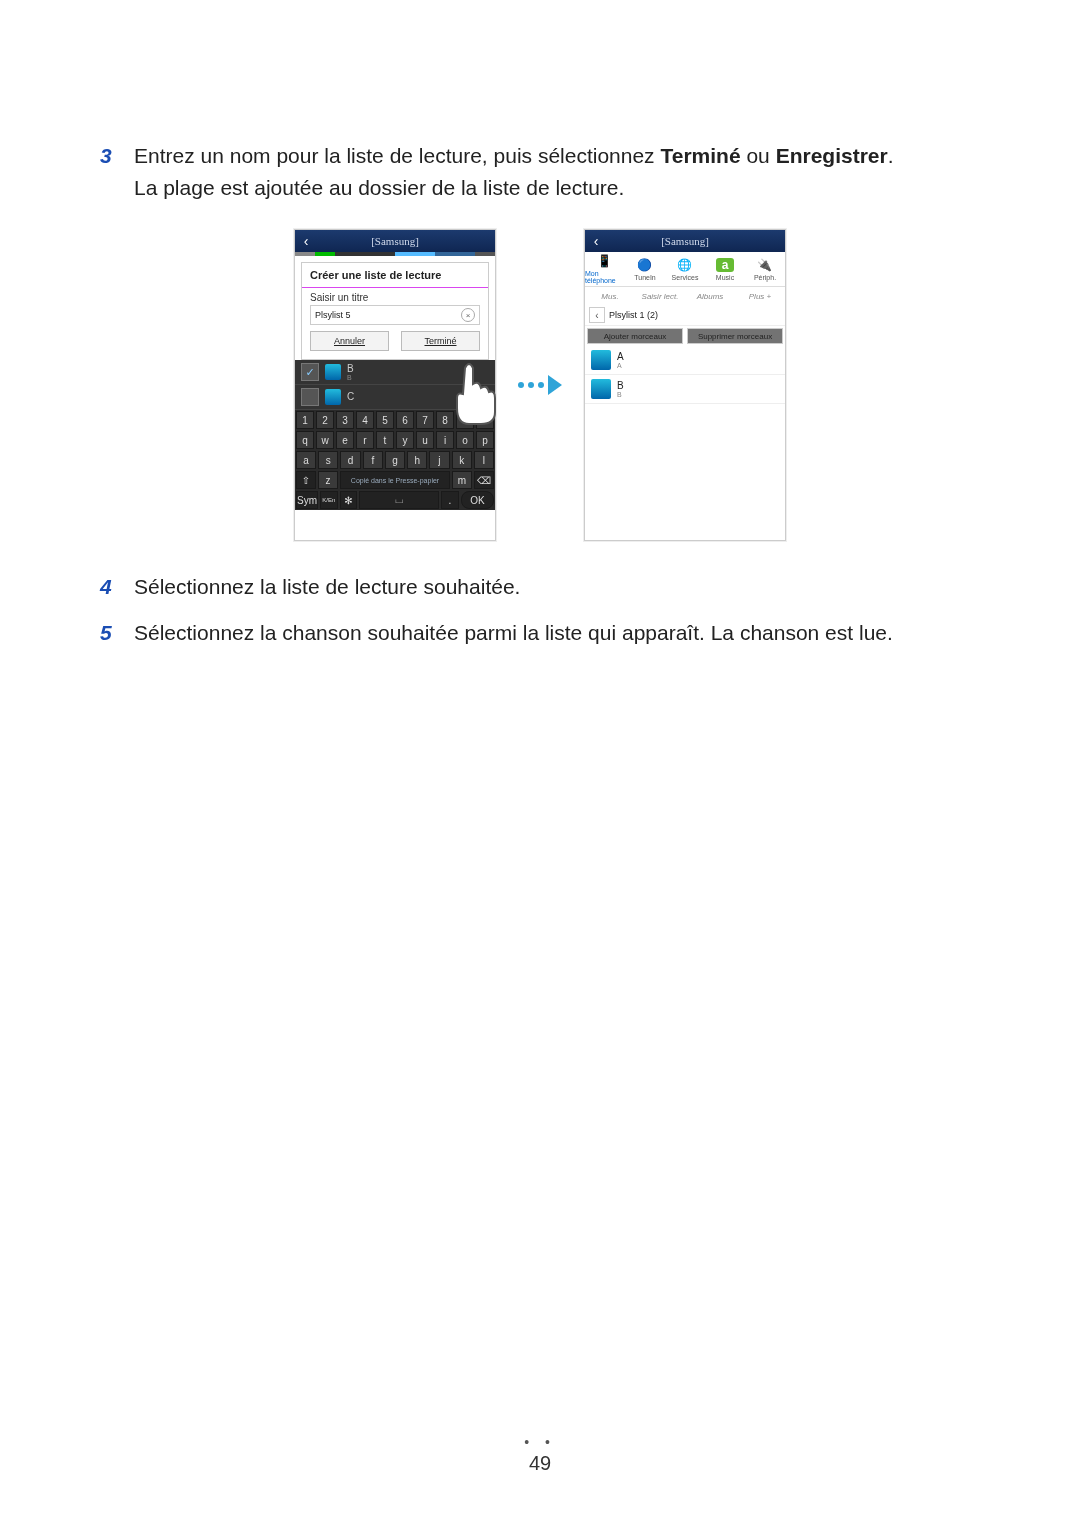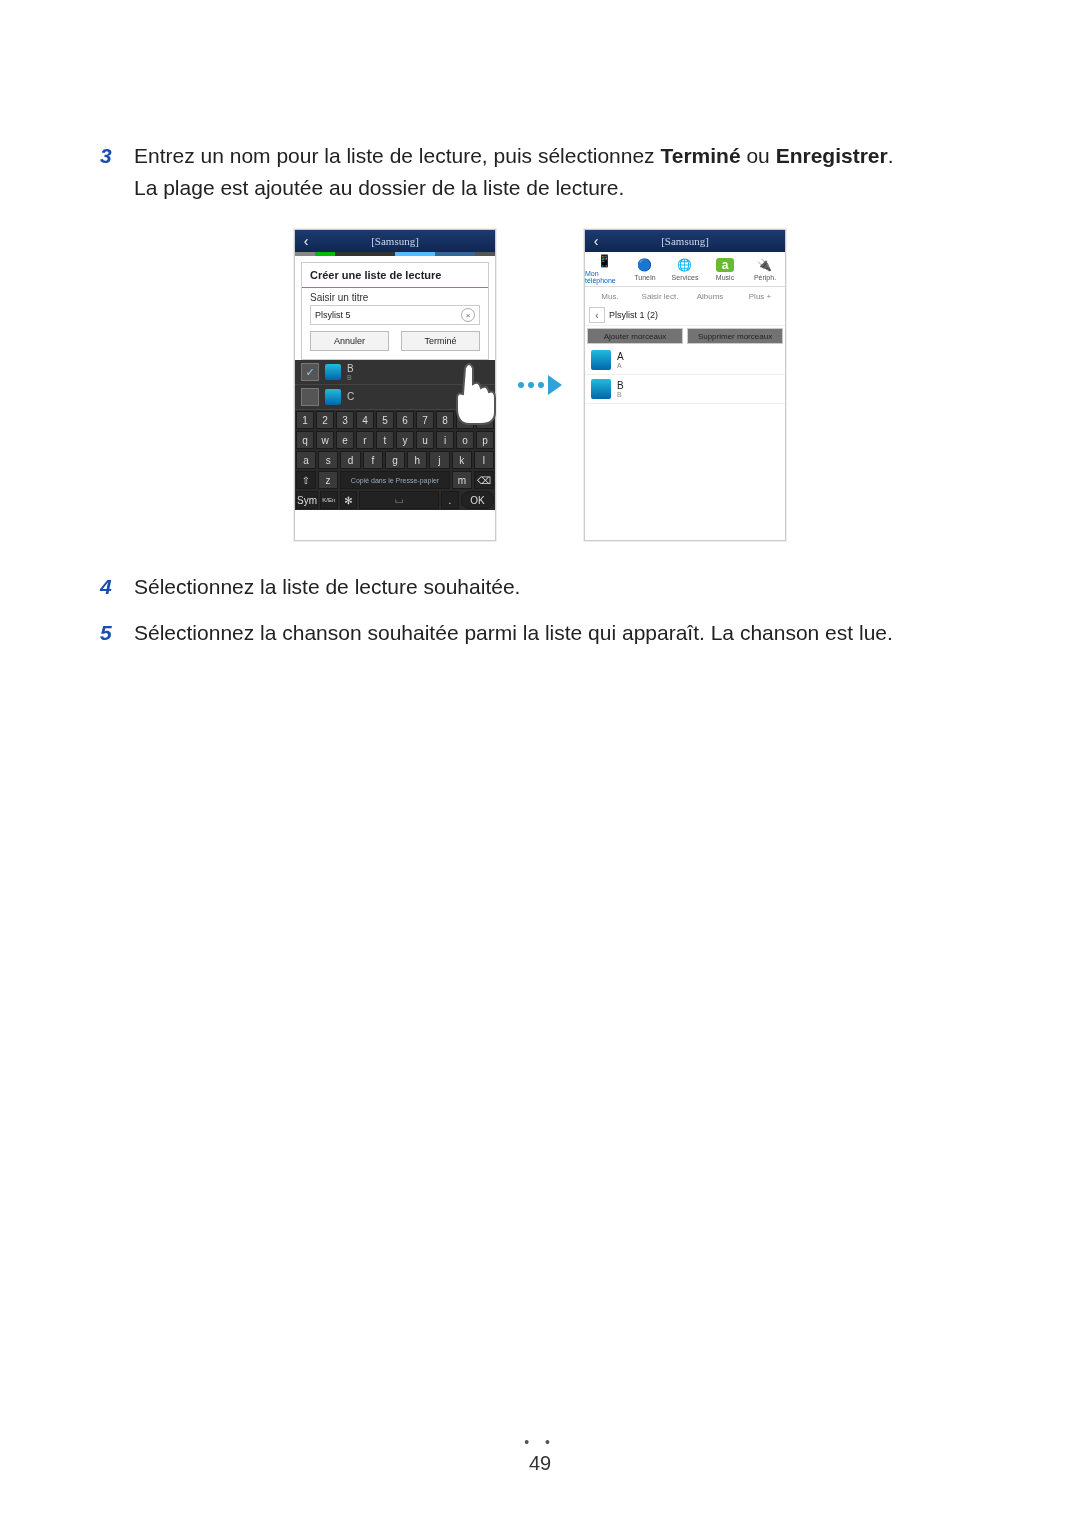--- a/index.html
+++ b/index.html
@@ -19,21 +19,21 @@
   .titlebar{height:22px;background:linear-gradient(#1c3a6e,#0f2652);display:flex;align-items:center;color:#cfd8ea;font-size:11px;position:relative;}
   .back{width:22px;height:22px;display:flex;align-items:center;justify-content:center;color:#fff;font-size:14px;}
   .tb-label{position:absolute;left:0;right:0;text-align:center;font-family:Liberation Serif, serif;}
   
   .colorstrip{height:4px;background:linear-gradient(90deg,#888 10%,#0b0 10% 20%,#333 20% 50%,#5bf 50% 70%,#369 70% 90%,#555 90%);}
   .modal{margin:6px 6px 0 6px;background:#fff;border:1px solid #ccc;font-size:10px;}
   .modal-title{padding:6px 8px;font-weight:bold;font-size:11px;border-bottom:1px solid #d946ef;}
   .modal-label{padding:4px 8px 2px 8px;color:#333;font-size:10px;}
   .modal-input{margin:0 8px 6px 8px;border:1px solid #ccc;height:18px;display:flex;align-items:center;justify-content:space-between;padding:0 4px;font-size:9px;}
   .clear-x{width:12px;height:12px;border:1px solid #aaa;border-radius:50%;display:flex;align-items:center;justify-content:center;font-size:8px;color:#666;}
-  .modal-btns{display:flex;gap:12px;padding:0 8px 8px 8px;}
+  .modal-btns{display:flex;gap:12px;padding:0 8px 8px 8px;text-decoration:underline;}
   .mbtn{flex:1;border:1px solid #bbb;background:#f3f3f3;height:18px;display:flex;align-items:center;justify-content:center;font-size:9px;}
   .dimrows{background:#333;}
   .drow{height:24px;display:flex;align-items:center;padding-left:6px;border-bottom:1px solid #444;}
   .drow .chk{width:16px;height:16px;background:#555;border:1px solid #777;margin-right:6px;display:flex;align-items:center;justify-content:center;color:#8cf;font-size:11px;}
   .drow .thumb{width:16px;height:16px;background:linear-gradient(#2bd,#06a);margin-right:6px;border-radius:2px;}
   .drow .txt{color:#ccc;font-size:10px;line-height:1;}
   .drow .txt .s{font-size:7px;color:#888;display:block;}
   .kb{background:#2a2a2a;}
   .kbr{display:flex;height:20px;}
   .kbr span{flex:1;display:flex;align-items:center;justify-content:center;color:#ddd;font-size:10px;border:1px solid #1a1a1a;background:#3a3a3a;margin:1px;}
@@ -43,21 +43,21 @@
   .kbr .space{flex:5;}
   
   .finger{position:absolute;left:150px;top:128px;pointer-events:none;}
   .finger svg{width:60px;height:70px;}
   
   .srcrow{display:flex;height:34px;border-bottom:1px solid #ddd;}
   .src{flex:1;display:flex;flex-direction:column;align-items:center;justify-content:center;font-size:7px;color:#555;}
   .src .ic{width:18px;height:14px;margin-bottom:2px;display:flex;align-items:center;justify-content:center;font-size:12px;}
   .src.sel{color:#06c;}
   .tabrow{display:flex;height:18px;font-size:8px;color:#888;}
-  .tabrow div{flex:1;display:flex;align-items:center;justify-content:center;}
+  .tabrow div{flex:1;display:flex;align-items:center;justify-content:center;font-style:italic;}
   .crumb{height:20px;display:flex;align-items:center;font-size:9px;padding-left:4px;border-bottom:1px solid #eee;}
   .crumb .cbk{width:14px;height:14px;border:1px solid #ccc;display:flex;align-items:center;justify-content:center;margin-right:4px;font-size:10px;color:#555;}
   .actrow{display:flex;height:20px;font-size:8px;}
   .actrow div{flex:1;border:1px solid #ccc;margin:2px;background:#737373;display:flex;align-items:center;justify-content:center;}
   .songrow{height:28px;display:flex;align-items:center;padding-left:6px;border-bottom:1px solid #eee;font-size:10px;}
   .songrow .th{width:20px;height:20px;background:linear-gradient(#2bd,#06a);margin-right:6px;border-radius:2px;}
   .songrow .sub{font-size:7px;color:#888;display:block;}
   
   .footer{position:absolute;bottom:52px;left:0;right:0;text-align:center;font-size:20px;color:#333;}
   .footer .dots{letter-spacing:6px;font-size:14px;color:#555;display:block;margin-bottom:2px;}

